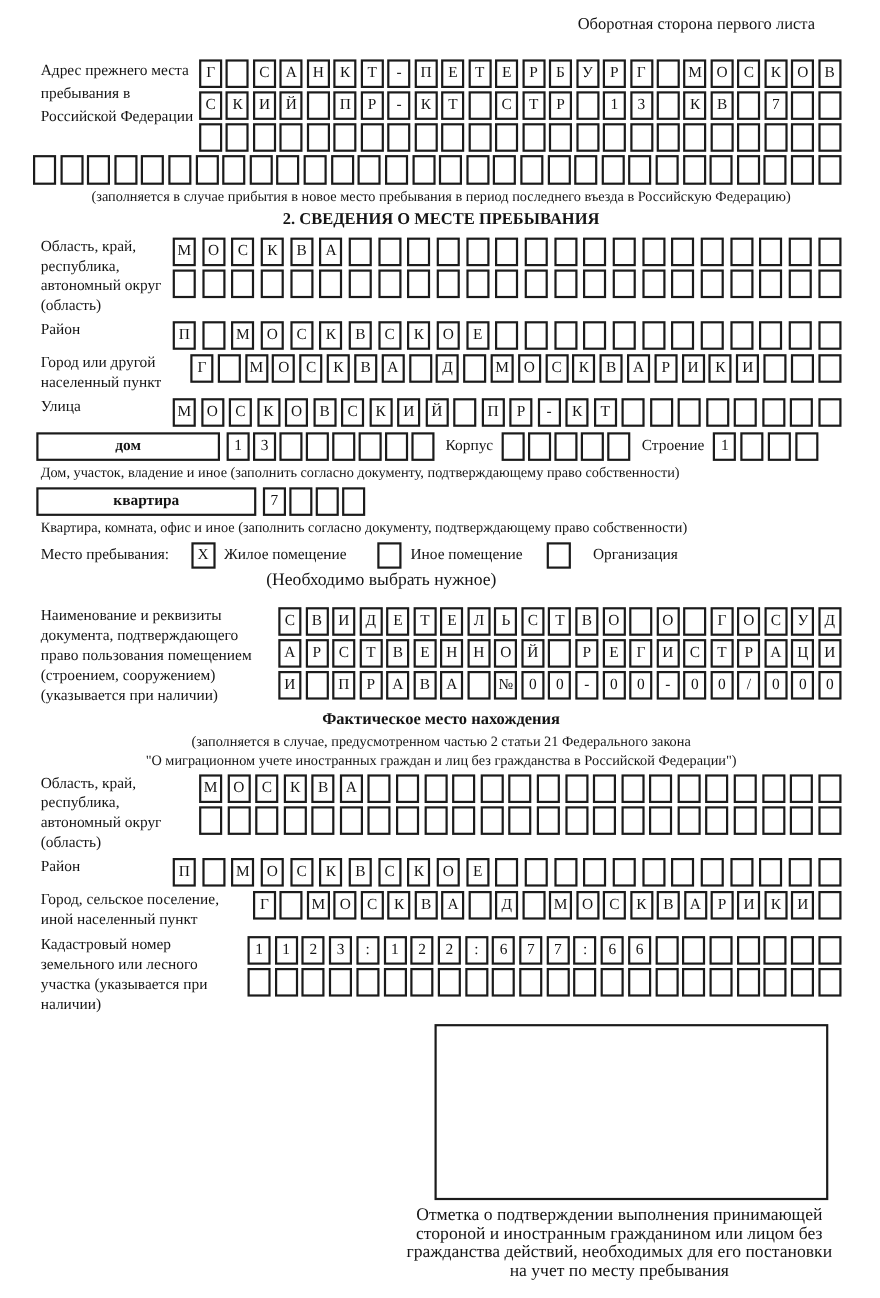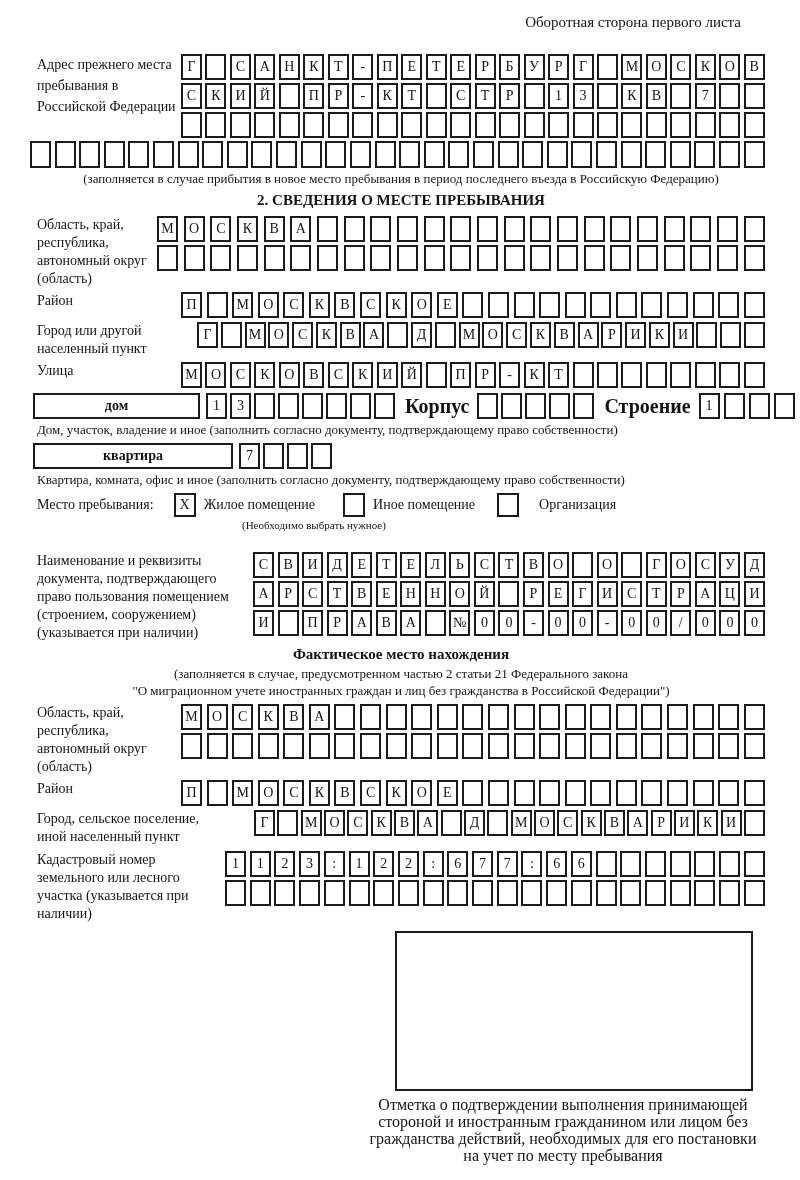--- a/index.html
+++ b/index.html
@@ -55,36 +55,36 @@
   .houserow { display:flex; align-items:center; margin-left:-4px; margin-top:5px; height:26px; }
   .widebox {
     box-sizing:border-box; height:26px;
     border:2px solid #1b1b1b;
     display:flex; align-items:center; justify-content:center;
     font-size:14px;
     font-weight:bold;
   }
   .wb167 { width:167px; flex:0 0 167px; }
   .wb200 { width:200px; flex:0 0 200px; }
-  .inline-label { font-size:20px; margin:0 8px 0 10px; white-space:nowrap;font-weight:bold; }
+  .inline-label { font-size:14px; margin:0 8px 0 10px; white-space:nowrap; }
   .ml6 { margin-left:6px; }
 
   .stayrow { display:flex; align-items:center; margin-top:5px; height:24px; }
   .checkbox {
     box-sizing:border-box; width:22px; height:24px; flex:0 0 22px;
     border:2px solid #1b1b1b; background:#fff;
     display:flex; align-items:center; justify-content:center;
     font-size:14px;
   }
   .stay-label { font-size:14px; white-space:nowrap; }
   .mr8 { margin-right:8px; } .mr10 { margin-right:20px; }
   .gap28 { margin-left:28px; } .gap22 { margin-left:22px; }
-  .choose-note { font-size:11px; margin:2px 0 0 205px; height:17px; }
-
-  .mt4 { margin-top:4px;gap:24px; } .mt5 { margin-top:5px; } .mt6 { margin-top:16px; } .mt20 { margin-top:20px; }
+  .choose-note { font-size:16px; margin:2px 0 0 205px; height:17px; }
+
+  .mt4 { margin-top:4px; } .mt5 { margin-top:5px; } .mt6 { margin-top:16px; } .mt20 { margin-top:20px; }
 
   .fact-note { text-align:center; font-size:13px; line-height:17px; }
 
   .stampbox {
     box-sizing:border-box;
     width:358px; height:160px;
     border:2px solid #1b1b1b;
     margin:8px 0 0 358px;
     background:#fff;
   }

